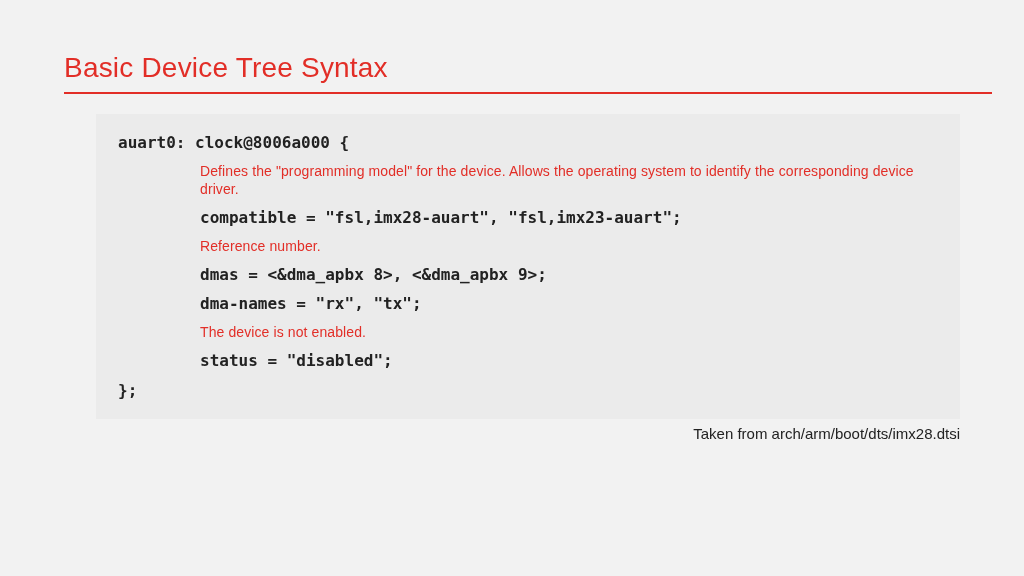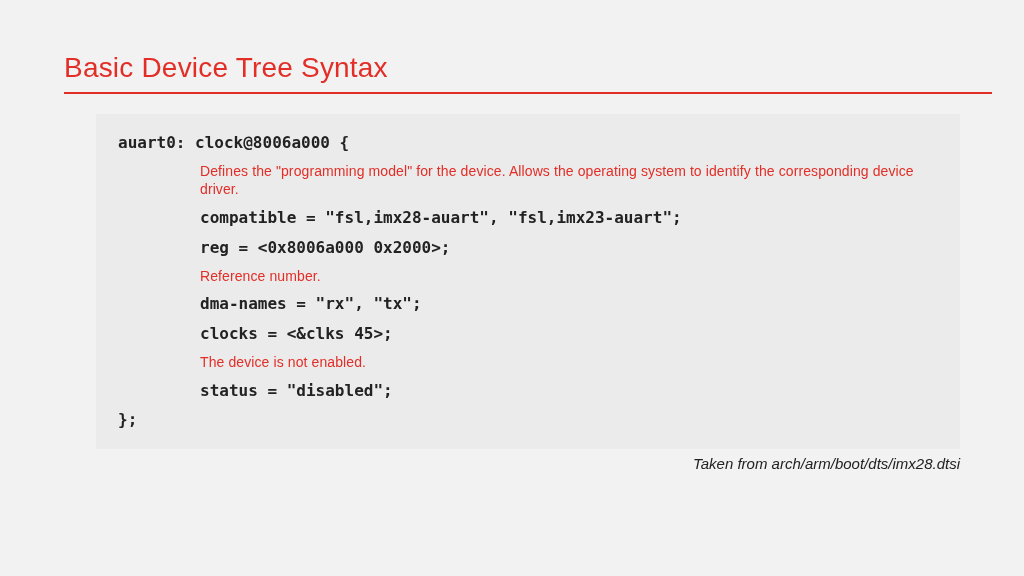--- a/index.html
+++ b/index.html
@@ -52,42 +52,40 @@
     margin-top: 4px;
     margin-bottom: 1px;
     letter-spacing: 0.1px;
   }
   .caption {
     font-family: "Segoe UI", Arial, sans-serif;
     font-size: 15px;
     color: #222;
     text-align: right;
     margin: 6px 40px 0 0;
-    font-style: italic;
   }
 </style>
 </head>
 <body>
 
 <div class="title">Basic Device Tree Syntax</div>
 <hr class="hr">
 
 <div class="codebox">
   <div class="c-head">auart0: clock@8006a000 {</div>
 
   <div class="anno">Defines the "programming model" for the device. Allows the operating system to identify the corresponding device driver.</div>
   <div class="c-line">compatible = "fsl,imx28-auart", "fsl,imx23-auart";</div>
 
-  <div class="c-line">reg = &lt;0x8006a000 0x2000&gt;;</div>
 
   <div class="anno">Reference number.</div>
 
+  <div class="c-line">dmas = &lt;&amp;dma_apbx 8&gt;, &lt;&amp;dma_apbx 9&gt;;</div>
   <div class="c-line">dma-names = "rx", "tx";</div>
 
-  <div class="c-line">clocks = &lt;&amp;clks 45&gt;;</div>
 
   <div class="anno">The device is not enabled.</div>
   <div class="c-line">status = "disabled";</div>
 
   <div class="c-end">};</div>
 </div>
 
 <div class="caption">Taken from arch/arm/boot/dts/imx28.dtsi</div>
 
 </body></html>

